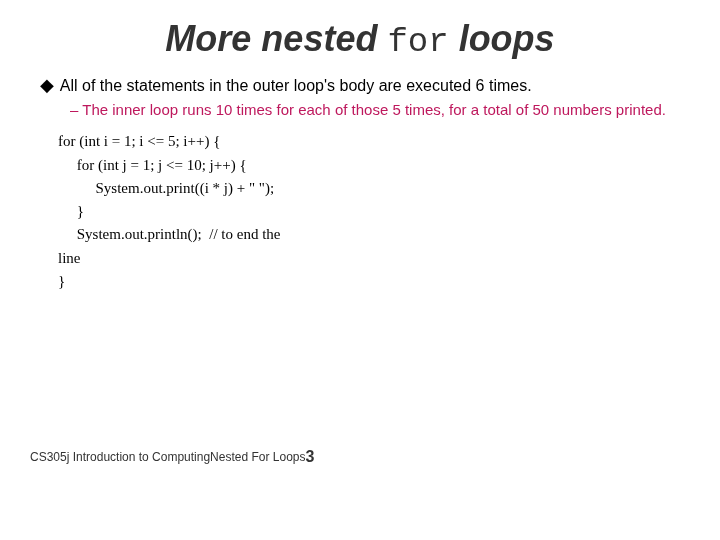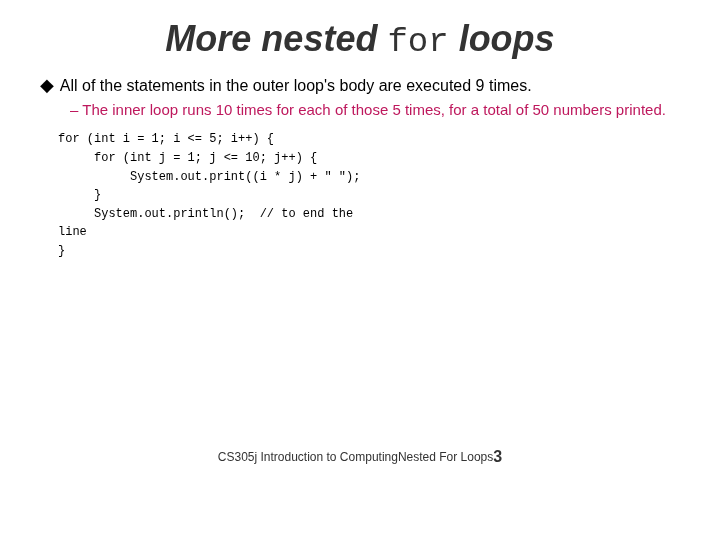--- a/index.html
+++ b/index.html
@@ -68,22 +68,22 @@
       color: #be185d;
       line-height: 1.4;
       margin-bottom: 4px;
     }
 
     .sub-bullet::before {
       content: "– ";
     }
 
     .code-block {
-      font-family: Liberation Mono, monospace;
-      font-size: 12px;
+      font-family: Liberation Serif, serif;
+      font-size: 15px;
       color: #000000;
       margin: 10px 0 8px 28px;
       line-height: 1.55;
       white-space: pre;
     }
 
     .output-section {
       font-family: 'Courier New', Courier, monospace;
       font-size: 13px;
       color: #000000;
@@ -100,21 +100,21 @@
       margin-left: 28px;
       margin-bottom: 1px;
     }
 
     .footer {
       position: absolute;
       bottom: 10px;
       left: 0;
       right: 0;
       display: flex;
-      justify-content: center;
+      justify-content: flex-start;
       align-items: center;
       padding: 0 30px;
       font-size: 12px;
       color: #333333;
     }
 
     .footer-left {
       font-size: 12px;
     }
 
@@ -132,21 +132,21 @@
 
 <div class="slide">
 
   <div class="title">
     <span>More nested </span><span class="title-code">for</span><span> loops</span>
   </div>
 
   <div class="bullet-section">
     <div class="bullet-item">
       <span class="bullet-diamond">◆</span>
-      <span class="bullet-text">All of the statements in the outer loop's body are executed 9 times.</span>
+      <span class="bullet-text">All of the statements in the outer loop's body are executed 6 times.</span>
     </div>
     <div class="sub-bullet">The inner loop runs 10 times for each of those 5 times, for a total of 50 numbers printed.</div>
   </div>
 
   <div class="code-block">for (int i = 1; i &lt;= 5; i++) {
      for (int j = 1; j &lt;= 10; j++) {
           System.out.print((i * j) + " ");
      }
      System.out.println();  // to end the
 line

